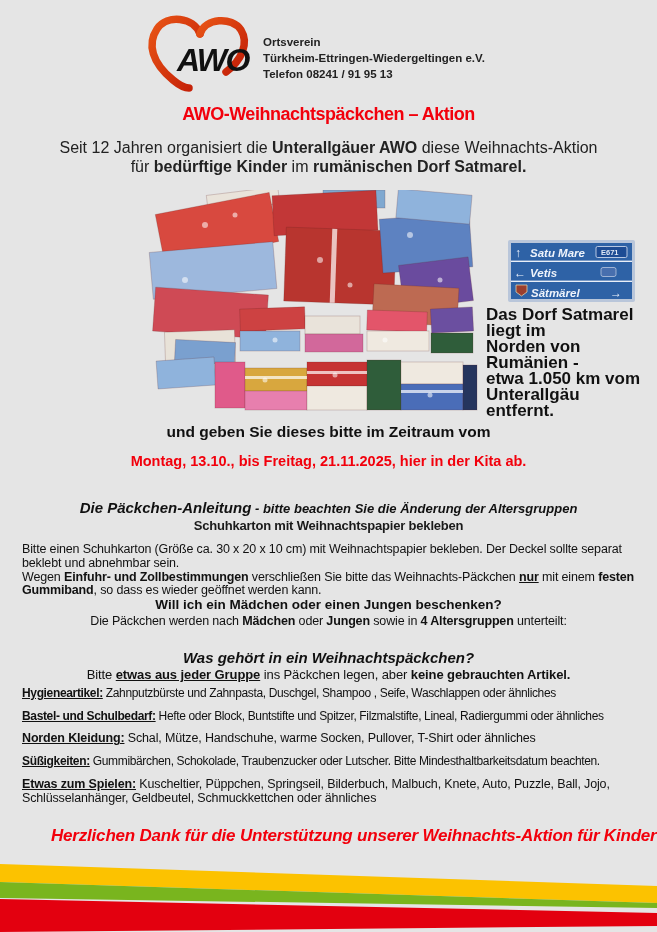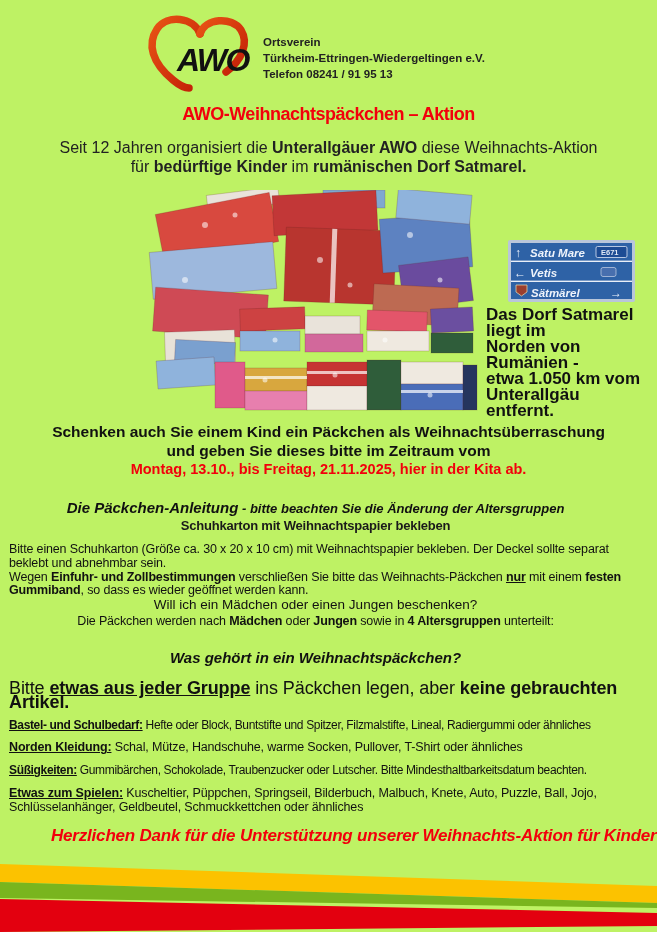--- a/index.html
+++ b/index.html
@@ -1,52 +1,52 @@
 <!DOCTYPE html>
 <html><head>
 <meta charset="utf-8">
 <style>
   html,body{margin:0;padding:0;background:#fff;}
-  .page{position:relative;width:657px;height:932px;background:#bef264;overflow:hidden;
+  .page{position:relative;width:657px;height:932px;background:#e5e5e5;overflow:hidden;
         font-family:"Liberation Sans",sans-serif;color:#1a1a1a;}
   .abs{position:absolute;}
 
   
   .org{left:263px;top:34px;font-size:11.5px;font-weight:bold;line-height:16px;color:#222;}
 
   
   .title{left:0;top:104px;width:100%;text-align:center;font-size:18px;font-weight:bold;
          color:#f2000c;letter-spacing:-0.5px;white-space:nowrap;}
   .subtitle{left:0;top:139px;width:100%;text-align:center;font-size:16px;line-height:18.5px;color:#222;}
   .subtitle b{font-weight:bold;}
 
   
   .caption{left:486px;top:307px;width:160px;font-size:17px;font-weight:bold;line-height:16px;color:#111;}
 
   
   .appeal{left:0;top:423px;width:100%;text-align:center;font-weight:bold;}
   .appeal .l{font-size:15.5px;line-height:18.5px;color:#111;}
-  .appeal .deadline{font-size:14.5px;line-height:17px;color:#f2000c;margin-top:1px;}
-
-  
-  .sec{left:9px;width:613px;}
+  .appeal .deadline{font-size:14.5px;line-height:17px;color:#f2000c;margin-top:11px;}
+
+  
+  .sec{left:22px;width:613px;}
   .anleitung{top:499px;}
   .h-ital{ text-align:center;font-style:italic;font-weight:bold;font-size:15px;color:#111;}
   .h-ital .note{font-size:13px;}
   .h-sub{text-align:center;font-weight:bold;font-size:13px;letter-spacing:-0.2px;margin-top:2px;}
   .body-p{font-size:12.5px;line-height:13.8px;margin:0;letter-spacing:-0.15px;color:#111;}
   .body-p.mt{margin-top:10px;}
   .bu{font-weight:bold;text-decoration:underline;}
 
   .gender{top:597px;text-align:center;}
-  .h-bold{font-weight:normal;font-size:13.5px;color:#111;}
+  .h-bold{font-weight:bold;font-size:13.5px;color:#111;}
   .gender .body-p{margin-top:2px;line-height:14px;}
 
   .content{top:649px;}
-  .content .lead{font-size:18px;margin-top:16px;letter-spacing:-0.1px;}
+  .content .lead{text-align:center;font-size:13px;margin-top:2px;letter-spacing:-0.1px;}
   .cat{font-size:12.5px;line-height:13.8px;margin-top:9px;color:#111;letter-spacing:-0.15px;}
   .cat.first{margin-top:5px;}
   .cat.cond{white-space:nowrap;font-size:12px;letter-spacing:-0.35px;}
   .cat .lbl{font-weight:bold;text-decoration:underline;}
 
   .thanks{left:0;top:826px;width:100%;text-align:center;font-size:17px;font-weight:bold;
           font-style:italic;color:#f2000c;letter-spacing:-0.2px;white-space:nowrap;margin-left:28px;}
 
   .photo{left:145px;top:190px;}
   .signimg{left:508px;top:240px;}
@@ -160,40 +160,40 @@
   </svg>
 
   <div class="abs caption">
     <div>Das Dorf Satmarel liegt im</div>
     <div>Norden von Rumänien -</div>
     <div>etwa 1.050 km vom</div>
     <div>Unterallgäu entfernt.</div>
   </div>
 
   <div class="abs appeal">
-    <div class="l">Schenken auch Sie einem Kind ein Päckchen als Weihnachtsüberraschung</div>
     <div class="l">und geben Sie dieses bitte im Zeitraum vom</div>
     <div class="deadline">Montag, 13.10., bis Freitag, 21.11.2025, hier in der Kita ab.</div>
   </div>
 
   <div class="abs sec anleitung">
     <div class="h-ital"><span>Die Päckchen-Anleitung</span><span class="note"> - bitte beachten Sie die Änderung der Altersgruppen</span></div>
     <div class="h-sub">Schuhkarton mit Weihnachtspapier bekleben</div>
     <p class="body-p mt">Bitte einen Schuhkarton (Größe ca. 30 x 20 x 10 cm) mit Weihnachtspapier bekleben. Der Deckel sollte separat beklebt und abnehmbar sein.</p>
     <p class="body-p"><span>Wegen </span><b>Einfuhr- und Zollbestimmungen</b><span> verschließen Sie bitte das Weihnachts-Päckchen </span><span class="bu">nur</span><span> mit einem </span><b>festen Gummiband</b><span>, so dass es wieder geöffnet werden kann.</span></p>
   </div>
 
   <div class="abs sec gender">
     <div class="h-bold">Will ich ein Mädchen oder einen Jungen beschenken?</div>
     <p class="body-p"><span>Die Päckchen werden nach </span><b>Mädchen</b><span> oder </span><b>Jungen</b><span> sowie in </span><b>4 Altersgruppen</b><span> unterteilt:</span></p>
   </div>
 
   <div class="abs sec content">
     <div class="h-ital">Was gehört in ein Weihnachtspäckchen?</div>
     <p class="body-p lead"><span>Bitte </span><span class="bu">etwas aus jeder Gruppe</span><span> ins Päckchen legen, aber </span><b>keine gebrauchten Artikel.</b></p>
+    <div class="cat first cond"><span class="lbl">Hygieneartikel:</span><span> Zahnputzbürste und Zahnpasta, Duschgel, Shampoo , Seife, Waschlappen oder ähnliches</span></div>
     <div class="cat cond"><span class="lbl">Bastel- und Schulbedarf:</span><span> Hefte oder Block, Buntstifte und Spitzer, Filzmalstifte, Lineal, Radiergummi oder ähnliches</span></div>
     <div class="cat"><span class="lbl">Norden Kleidung:</span><span> Schal, Mütze, Handschuhe, warme Socken, Pullover, T-Shirt oder ähnliches</span></div>
     <div class="cat cond"><span class="lbl">Süßigkeiten:</span><span> Gummibärchen, Schokolade, Traubenzucker oder Lutscher. Bitte Mindesthaltbarkeitsdatum beachten.</span></div>
     <div class="cat"><span class="lbl">Etwas zum Spielen:</span><span> Kuscheltier, Püppchen, Springseil, Bilderbuch, Malbuch, Knete, Auto, Puzzle, Ball, Jojo, Schlüsselanhänger, Geldbeutel, Schmuckkettchen oder ähnliches</span></div>
   </div>
 
   <div class="abs thanks">Herzlichen Dank für die Unterstützung unserer Weihnachts-Aktion für Kinder!</div>
 
   <svg class="abs stripes" width="657" height="77" viewBox="0 0 657 77">
     <polygon points="0,9 657,31 657,48 0,27" fill="#fcc200"></polygon>

